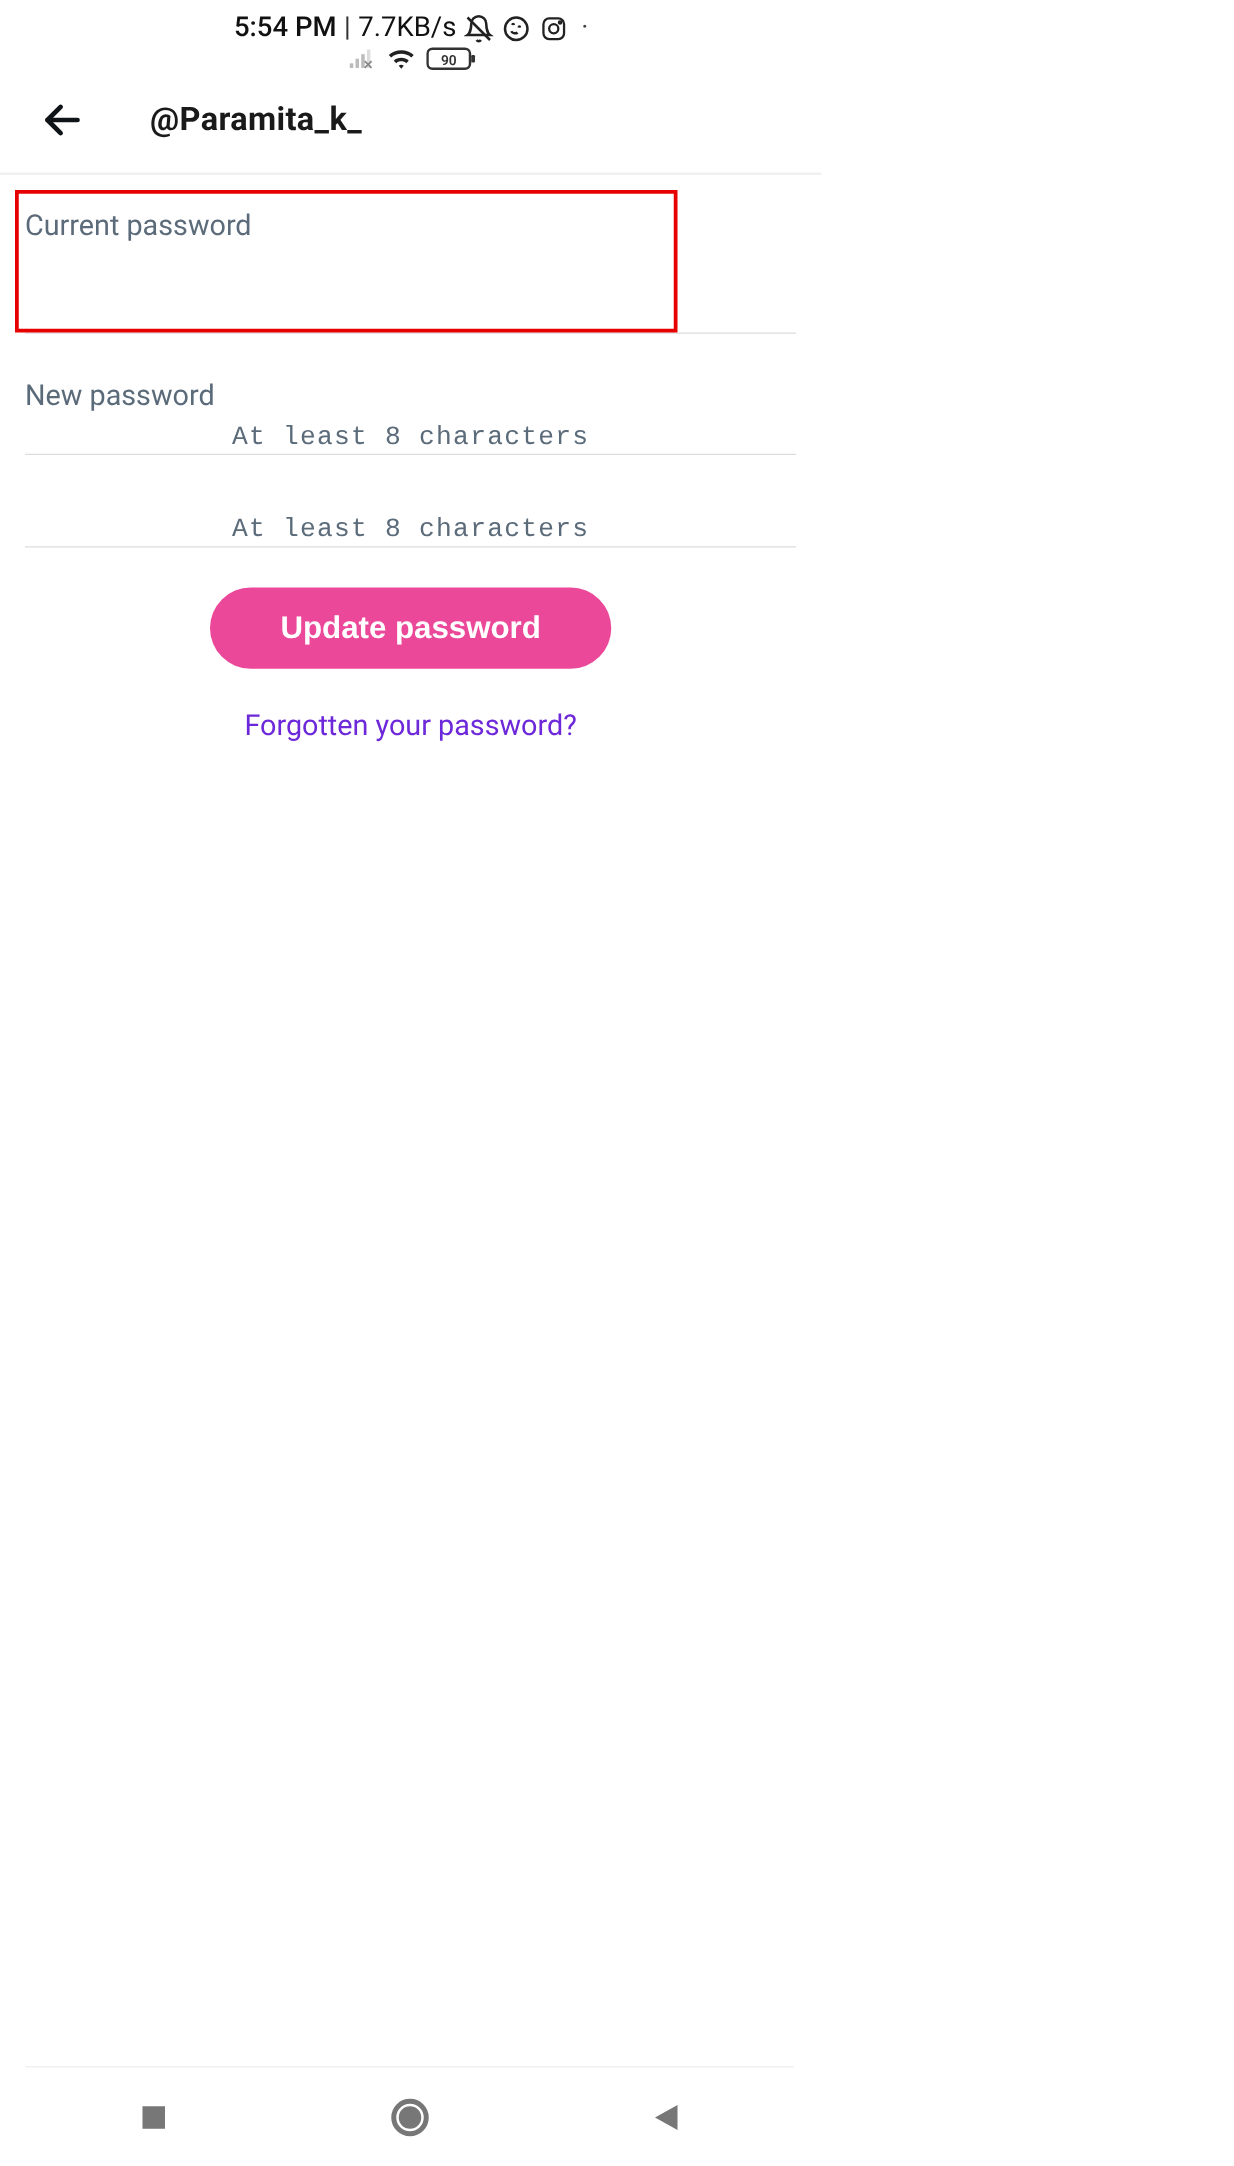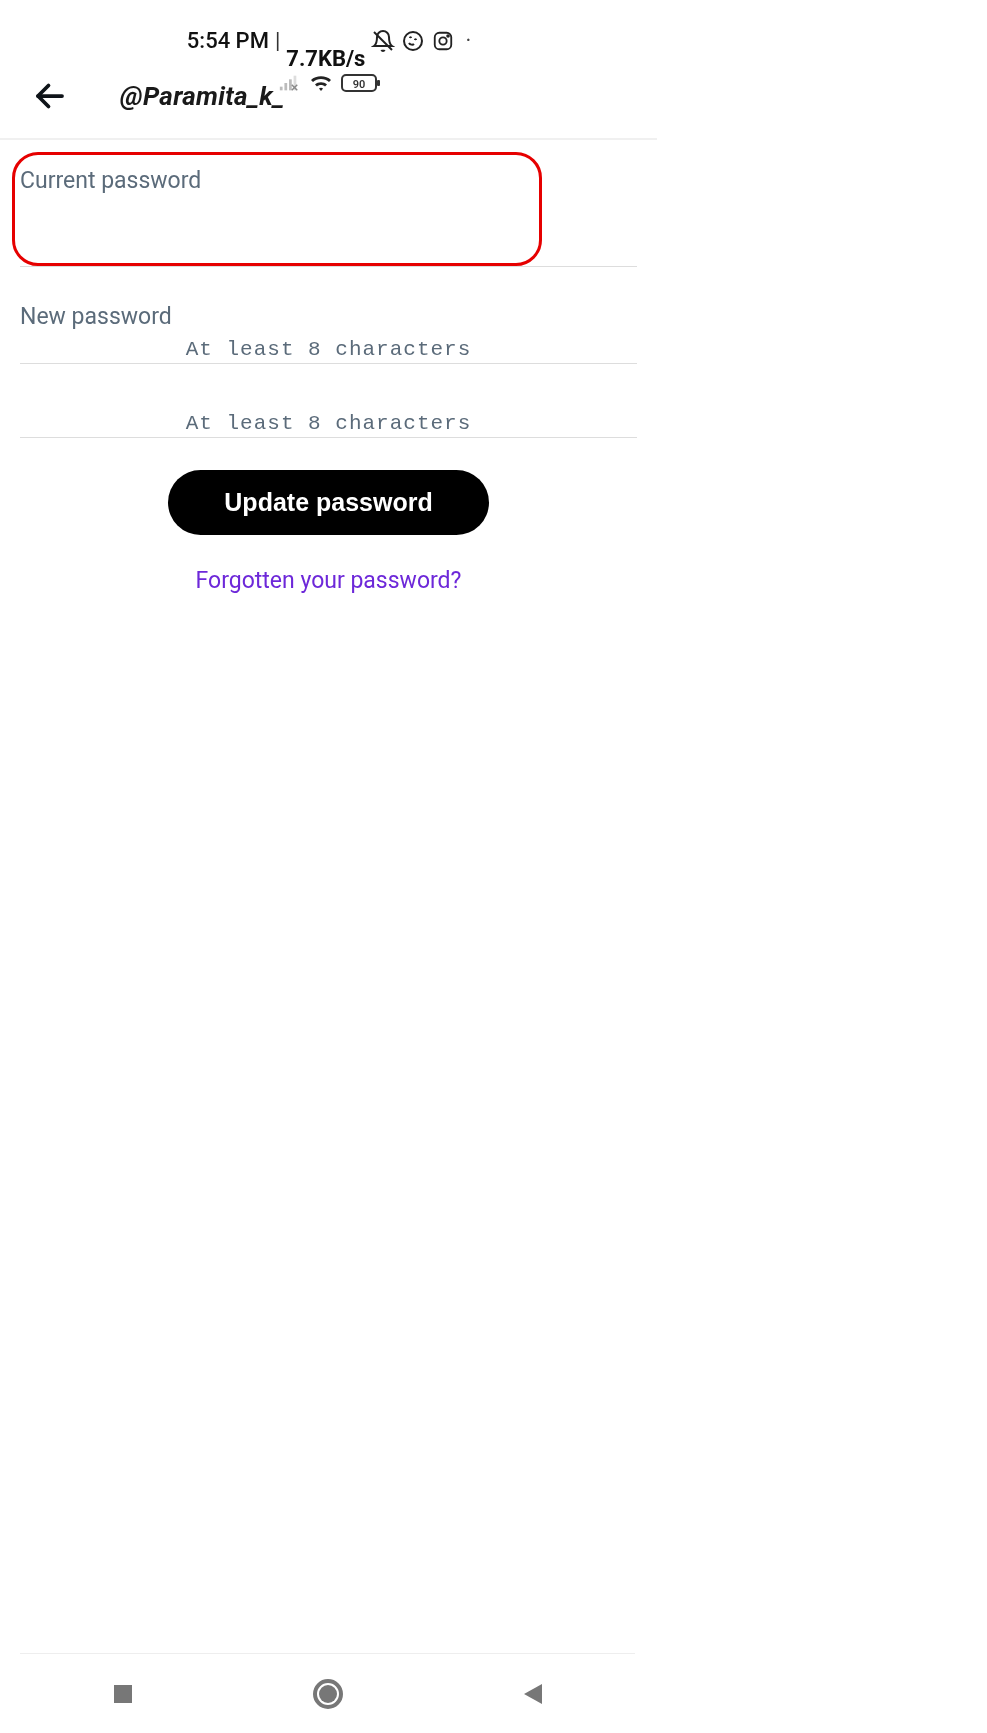--- a/index.html
+++ b/index.html
@@ -49,21 +49,20 @@
       display: flex;
       align-items: center;
       gap: 8px;
       padding-right: 5px;
     }
     .header {
       display: flex;
       align-items: center;
       padding: 18px 20px 22px 30px;
       gap: 50px;
-      font-style: italic;
     }
     .back-arrow {
       display: flex;
       align-items: center;
       justify-content: center;
       width: 40px;
       height: 40px;
       cursor: pointer;
     }
     .header-title {
@@ -121,21 +120,21 @@
     }
     .new-pwd { margin-top: 36px; }
     .confirm-pwd { margin-top: 40px; }
     .button-area {
       margin-top: 32px;
       display: flex;
       flex-direction: column;
       align-items: center;
     }
     .update-button {
-      background: #000000;
+      background: #ec4899;
       color: #fff;
       border: none;
       border-radius: 40px;
       font-size: 25px;
       font-weight: 700;
       padding: 18px 56px;
       cursor: pointer;
     }
     .forgot-link {
       margin-top: 32px;
@@ -170,21 +169,21 @@
   </style>
 </head>
 <body>
 
 <div class="phone-screen">
 
   <div class="status-bar">
     <div class="status-left">
       <span class="status-time">5:54 PM</span>
       <span class="status-time" style="font-weight:400;color:#333;">|</span>
-      <span class="status-time" style="font-weight:700;margin-top:36px;">7.7KB/s</span>
+      <span class="status-time" style="font-weight:400;">7.7KB/s</span>
       <span class="small-icon">
         <svg viewBox="0 0 24 24" width="24" height="24" fill="none" stroke="#222" stroke-width="2">
           <path d="M18 8a6 6 0 0 0-12 0c0 7-3 9-3 9h18s-3-2-3-9"></path>
           <path d="M13.7 21a2 2 0 0 1-3.4 0"></path>
           <line x1="3" y1="3" x2="21" y2="21"></line>
         </svg>
       </span>
       <span class="small-icon">
         <svg viewBox="0 0 24 24" width="24" height="24" fill="none" stroke="#222" stroke-width="2">
           <circle cx="12" cy="12" r="9"></circle>
@@ -236,21 +235,21 @@
       </svg>
     </div>
     <div class="header-title">@Paramita_k_</div>
   </div>
 
   <div class="separator-top"></div>
 
   <div class="form-area">
 
     <div class="field-group highlight-wrapper">
-      <div class="field-group highlight" style="border-bottom:3px solid #e60000;border-radius:26px;">
+      <div class="field-group highlight" style="border-bottom:3px solid #e60000;">
         <div class="field-label">Current password</div>
         <input type="password" class="field-input" style="height: 10px;" value="">
       </div>
     </div>
 
     <div class="field-group new-pwd">
       <div class="field-label">New password</div>
       <input type="password" class="field-input" placeholder="At least 8 characters" style="">
     </div>
 

